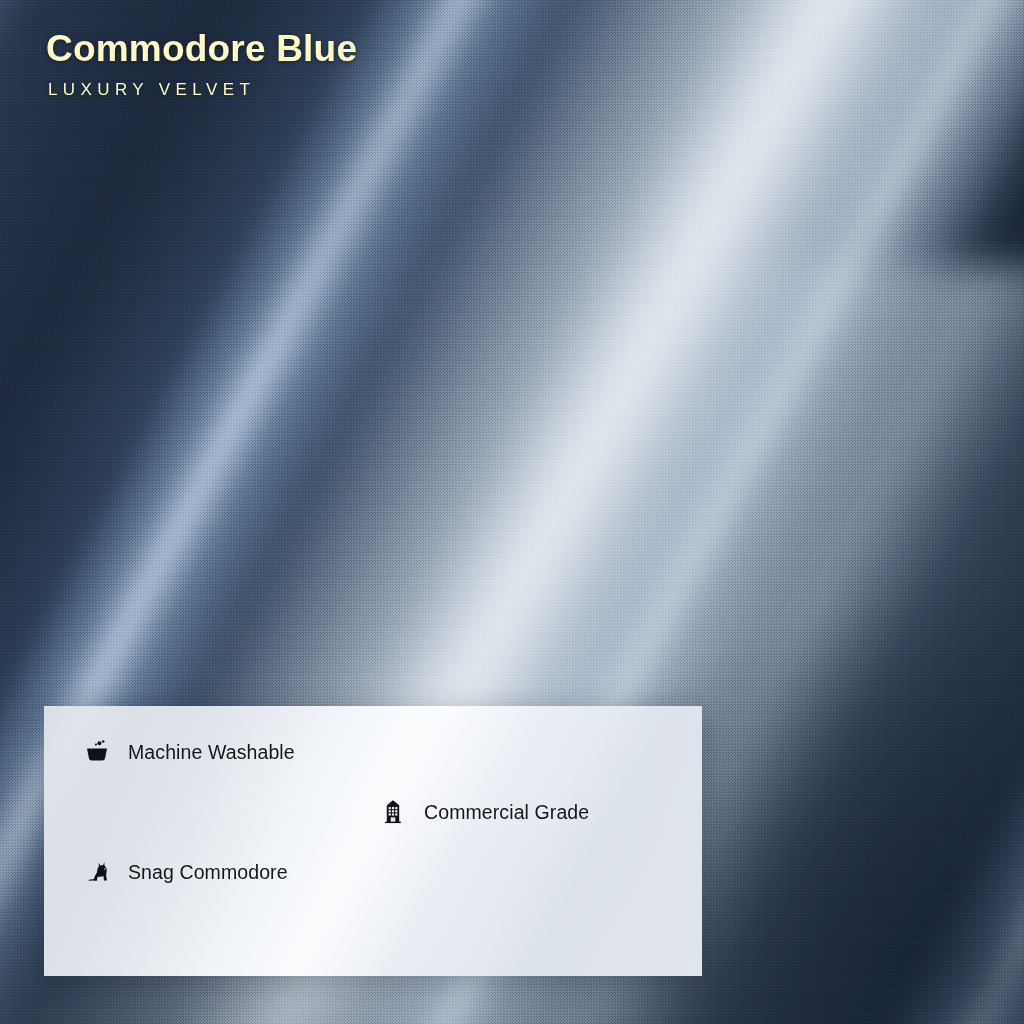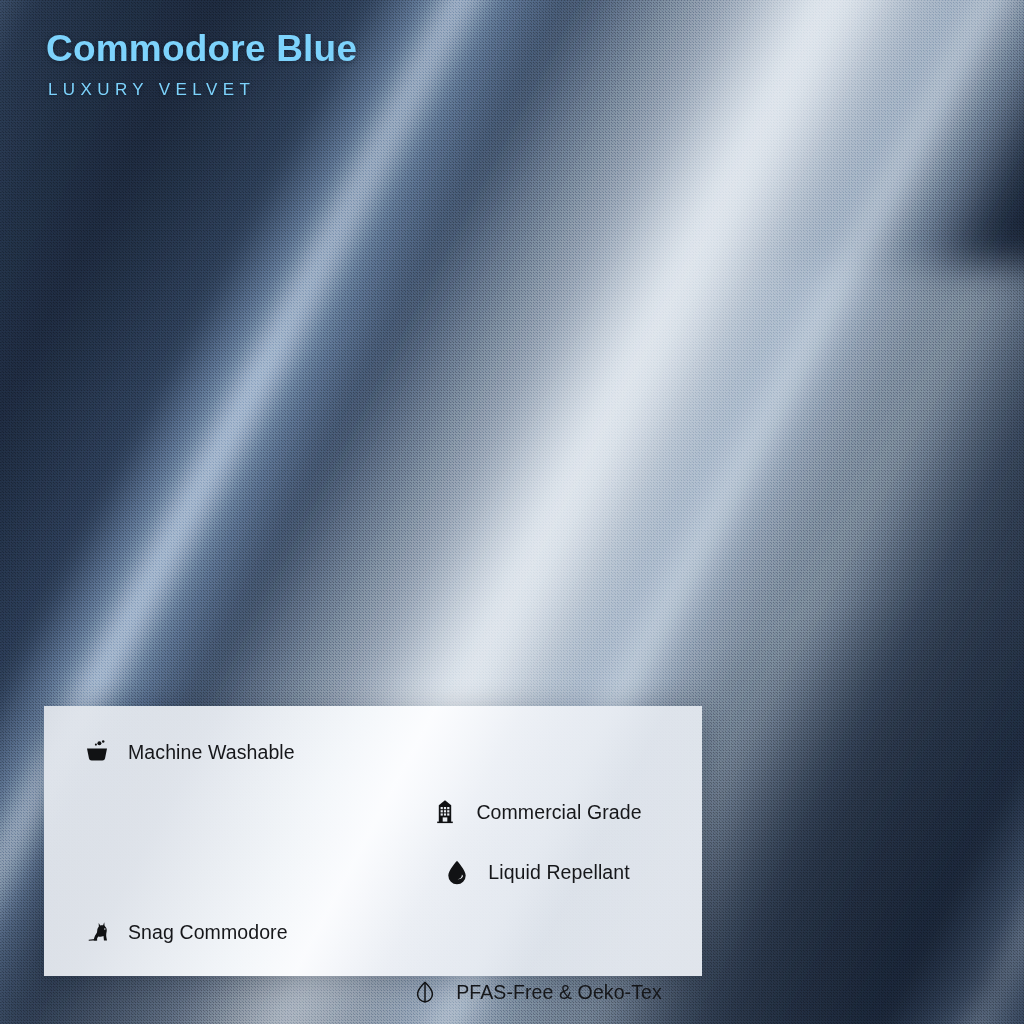--- a/index.html
+++ b/index.html
@@ -148,30 +148,30 @@
 
   
   .header {
     position: absolute;
     left: 46px;
     top: 28px;
     z-index: 6;
   }
   .title {
     margin: 0;
-    color: #7dd3fc;
+    color: #fef9c3;
     font-size: 37px;
     font-weight: 700;
     letter-spacing: 0.2px;
     line-height: 1.16;
     text-shadow: 0 1px 5px rgba(8,14,24,0.45);
   }
   .subtitle {
     margin: 9px 0 0 2px;
-    color: #7dd3fc;
+    color: #fef9c3;
     font-size: 17px;
     font-weight: 400;
     letter-spacing: 5.4px;
     line-height: 1.2;
     text-shadow: 0 1px 4px rgba(8,14,24,0.40);
   }
 
   
   .feature-panel {
     position: absolute;
@@ -197,21 +197,21 @@
     display: grid;
     grid-template-columns: 1fr;
     grid-auto-rows: 60px;
     padding: 16px 8px 0 0;
   }
   .feature-row {
     display: flex;
     align-items: center;
     padding-left: 38px;
   }
-  .feature-row.col-right { padding-left: 334px; justify-content: center; }
+  .feature-row.col-right { padding-left: 334px; }
   .feature-icon {
     width: 30px;
     min-width: 30px;
     height: 30px;
     display: flex;
     align-items: center;
     justify-content: center;
     color: #111214;
   }
   .feature-icon svg { display: block; }
@@ -276,52 +276,34 @@
               <rect x="15.2" y="14.4" width="2.2" height="2.2"></rect>
               <rect x="10.7" y="18.4" width="4.6" height="5.2"></rect>
             </g>
             <rect x="5.2" y="22.6" width="15.6" height="1.5"></rect>
           </svg>
         </span>
         <span class="feature-label">Commercial Grade</span>
       </div>
 
 
-      <div class="feature-row col-right">
-        <span class="feature-icon">
-          <svg width="26" height="26" viewBox="0 0 26 26" fill="currentColor" aria-hidden="true">
-            <path d="M13 1.8 C13 1.8 4.3 11.3 4.3 16.6 a8.7 8.7 0 0 0 17.4 0 C21.7 11.3 13 1.8 13 1.8 z"></path>
-            <path d="M17.9 15.4 a4.5 4.5 0 0 1 -4.3 4.8 a5.2 5.2 0 0 0 5.4 -3.0 a3.4 3.4 0 0 0 -1.1 -1.8 z" fill="#eef1f5"></path>
-          </svg>
-        </span>
-        <span class="feature-label">Liquid Repellant</span>
-      </div>
 
       <div class="feature-row">
         <span class="feature-icon">
           <svg width="27" height="27" viewBox="0 0 28 28" fill="currentColor" aria-hidden="true">
             <path d="M15.2 4.2 l0.2 4.0 l2.3 -0.1 z"></path>
             <path d="M21.0 3.4 l-1.6 4.0 l2.1 0.9 z"></path>
             <path d="M18.6 6.4 c2.9 0 5.0 2.3 5.0 5.3 c0 1.6 -0.6 3.2 -0.6 5.1 c0 2.3 0.8 4.0 0.8 5.6 l-3.1 0 c0 -1.6 -0.5 -3.0 -0.5 -4.7 c-1.0 0.5 -2.1 0.8 -3.3 0.8 c-0.7 0 -1.4 -0.1 -2.1 -0.3 c-1.0 1.4 -1.6 2.7 -1.6 4.2 l-3.0 0 c0 -2.6 1.0 -4.9 2.5 -7.0 c0.6 -0.9 1.0 -2.0 1.0 -3.2 c0 -3.2 2.2 -5.8 4.9 -5.8 z"></path>
             <path d="M13.5 20.6 c-2.9 0.4 -6.0 0.5 -8.6 0.8 l0 1.1 c2.8 -0.2 6.0 -0.2 8.8 -0.3 z"></path>
             <circle cx="21.6" cy="10.4" r="0.75" fill="#eef1f5"></circle>
           </svg>
         </span>
         <span class="feature-label">Snag Commodore</span>
       </div>
 
-      <div class="feature-row col-right">
-        <span class="feature-icon">
-          <svg width="26" height="26" viewBox="0 0 26 26" fill="none" stroke="currentColor" stroke-width="1.5" aria-hidden="true">
-            <path d="M13 3.2 C13 3.2 5.6 10.2 5.6 15.3 a7.4 7.4 0 0 0 14.8 0 C20.4 10.2 13 3.2 13 3.2 z" stroke-linejoin="round"></path>
-            <path d="M13 4.4 V23.0" stroke-linecap="round"></path>
-          </svg>
-        </span>
-        <span class="feature-label">PFAS-Free &amp; Oeko-Tex</span>
-      </div>
 
 
       <div class="feature-row col-right empty-cell"></div>
 
     </div>
   </div>
 
 </div>
 
 </body></html>

